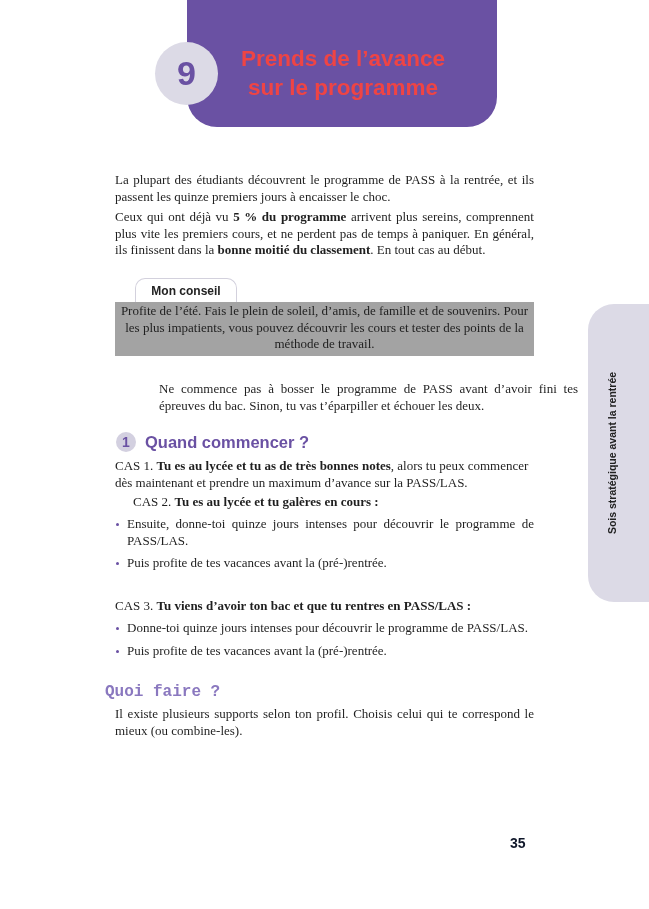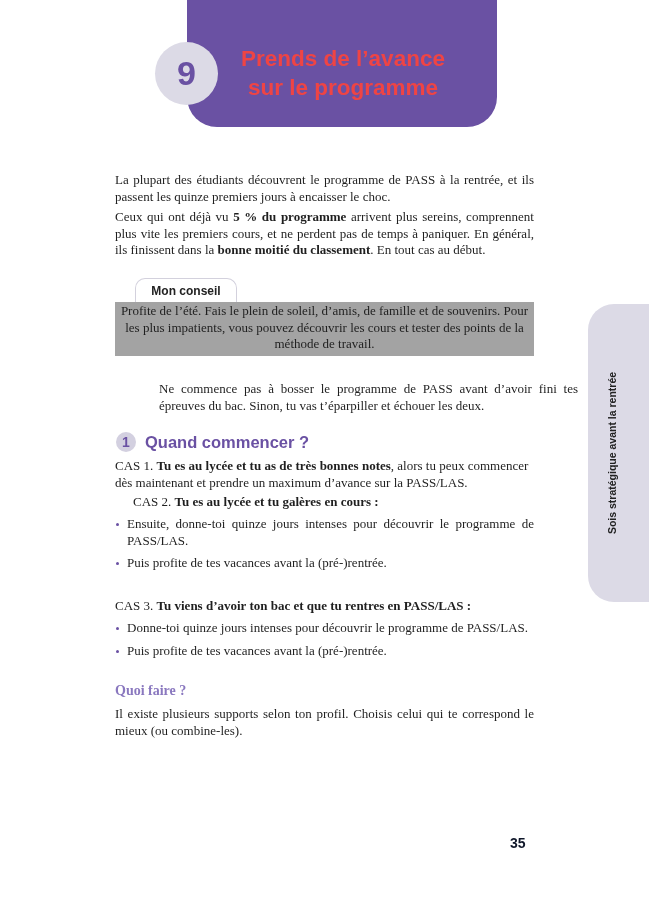--- a/index.html
+++ b/index.html
@@ -58,23 +58,23 @@
   ul { list-style: none; margin: 0; padding: 0; }
   ul li { position: relative; padding-left: 12px; margin-bottom: 6px; }
   ul li::before {
     content: ""; position: absolute; left: 1px; top: 7px; width: 3px; height: 3px;
     border-radius: 50%; background: #6a51a3;
   }
   .list2 { top: 516px; }
   .cas3 { top: 598px; }
   .list3 { top: 620px; }
   .subheading {
-    position: absolute; left: 115px; top: 683px;
-    font-family: Liberation Serif, serif; font-weight: bold;
-    font-size: 14px; color: #8a78bf;
+    position: absolute; left: 105px; top: 683px;
+    font-family: Liberation Mono, monospace; font-weight: bold;
+    font-size: 16px; color: #8a78bf;
   }
   .p4 { top: 706px; }
   .side-tab {
     position: absolute; left: 588px; top: 304px; width: 70px; height: 298px;
     background: #dcdae6; border-radius: 26px 0 0 26px;
   }
   .side-tab-label {
     position: absolute; left: 612px; top: 453px;
     transform: translate(-50%, -50%) rotate(-90deg);
     white-space: nowrap;

